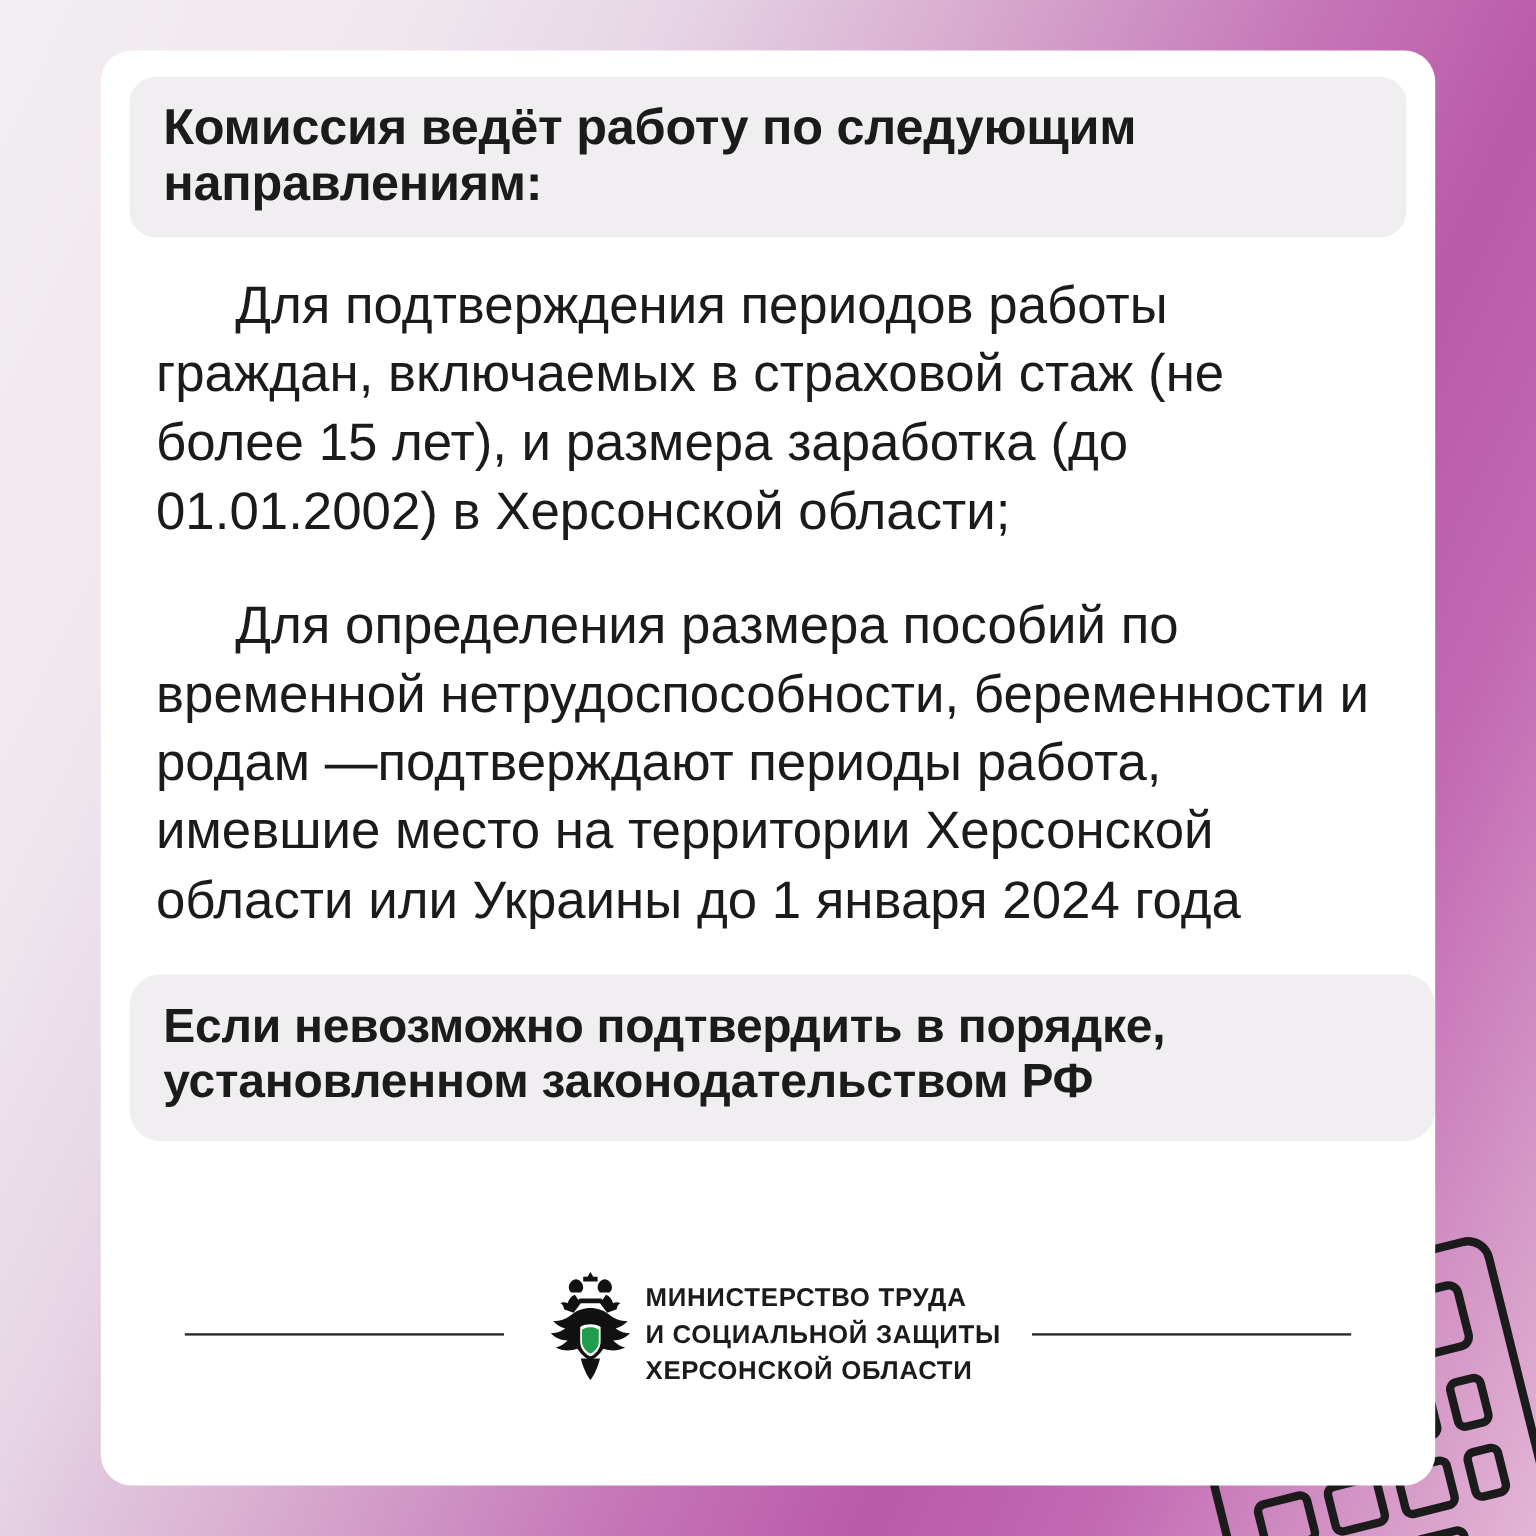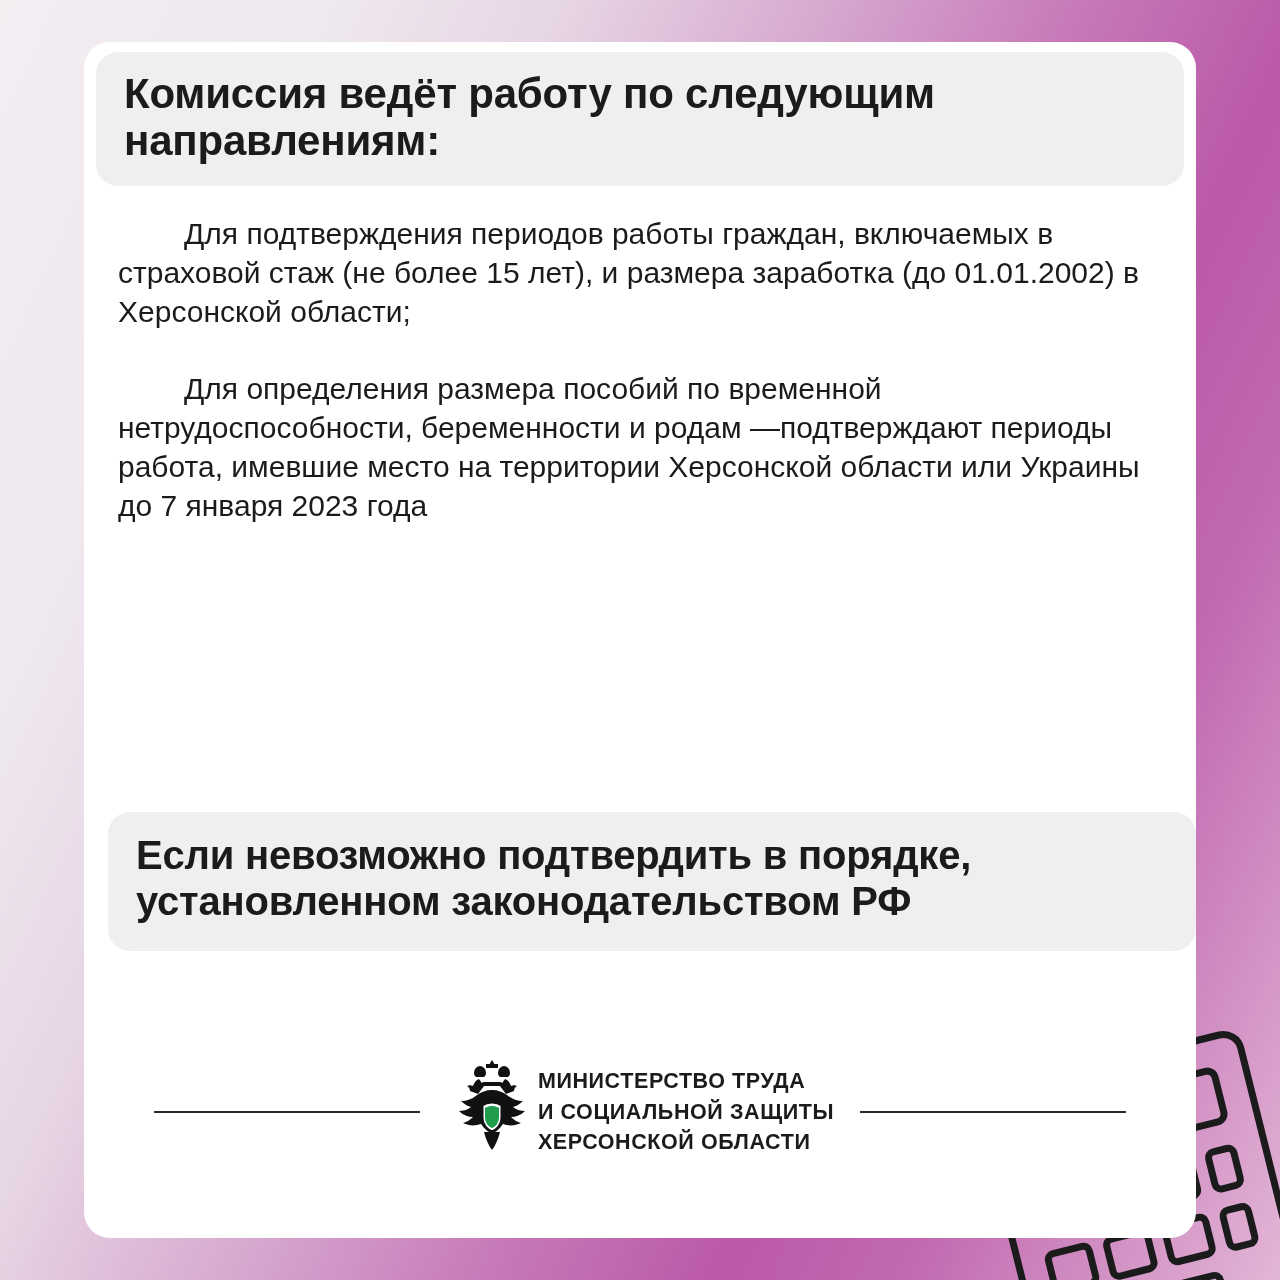--- a/index.html
+++ b/index.html
@@ -43,21 +43,21 @@
 
   .card {
     position: absolute;
     left: 84px;
     top: 42px;
     width: 1112px;
     height: 1196px;
     background: #ffffff;
     border-radius: 26px;
     box-sizing: border-box;
-    padding: 0;
+    padding: 12px;
     overflow: hidden;
   }
 
   .banner {
     background: #f0eef1;
     border-radius: 22px;
     margin: 0 12px;
     padding: 18px 28px 22px 28px;
     box-sizing: border-box;
   }
@@ -69,38 +69,39 @@
     color: #1b1b1b;
     letter-spacing: -0.2px;
   }
 
   .banner.top {
     margin-top: 10px;
   }
 
   .body-text {
     padding: 28px 34px 10px 34px;
-    font-size: 30px;
+    font-size: 44px;
     line-height: 1.30;
     color: #1b1b1b;
   }
 
   .para {
     text-indent: 66px;
     margin: 0 0 38px 0;
     white-space: pre-line;
   }
   .para:last-child { margin-bottom: 0; }
 
   .banner.bottom {
     position: absolute;
     left: 12px;
     top: 770px;
     width: 1088px;
     padding: 20px 28px 26px 28px;
+    border-radius: 26px;
   }
   .banner.bottom .banner-title {
     font-size: 40px;
     line-height: 1.16;
   }
 
   .footer {
     position: absolute;
     left: 0;
     right: 0;
@@ -160,21 +161,21 @@
   </svg>
 
   <div class="card">
 
     <div class="banner top">
       <div class="banner-title">Комиссия ведёт работу по следующим направлениям:</div>
     </div>
 
     <div class="body-text">
       <p class="para">Для подтверждения периодов работы граждан, включаемых в страховой стаж (не более 15 лет), и размера заработка (до 01.01.2002) в Херсонской области;</p>
-      <p class="para">Для определения размера пособий по временной нетрудоспособности, беременности и родам —подтверждают периоды работа, имевшие место на территории Херсонской области или Украины до 7 января 2023 года</p>
+      <p class="para">Для определения размера пособий по временной нетрудоспособности, беременности и родам —подтверждают периоды работа, имевшие место на территории Херсонской области или Украины до 1 января 2024 года</p>
     </div>
 
     <div class="banner bottom">
       <div class="banner-title">Если невозможно подтвердить в порядке, установленном законодательством РФ</div>
     </div>
 
     <div class="footer">
       <div class="rule left"></div>
       <div class="logo-block">
         <svg class="emblem" viewBox="0 0 92 104" aria-hidden="true">

